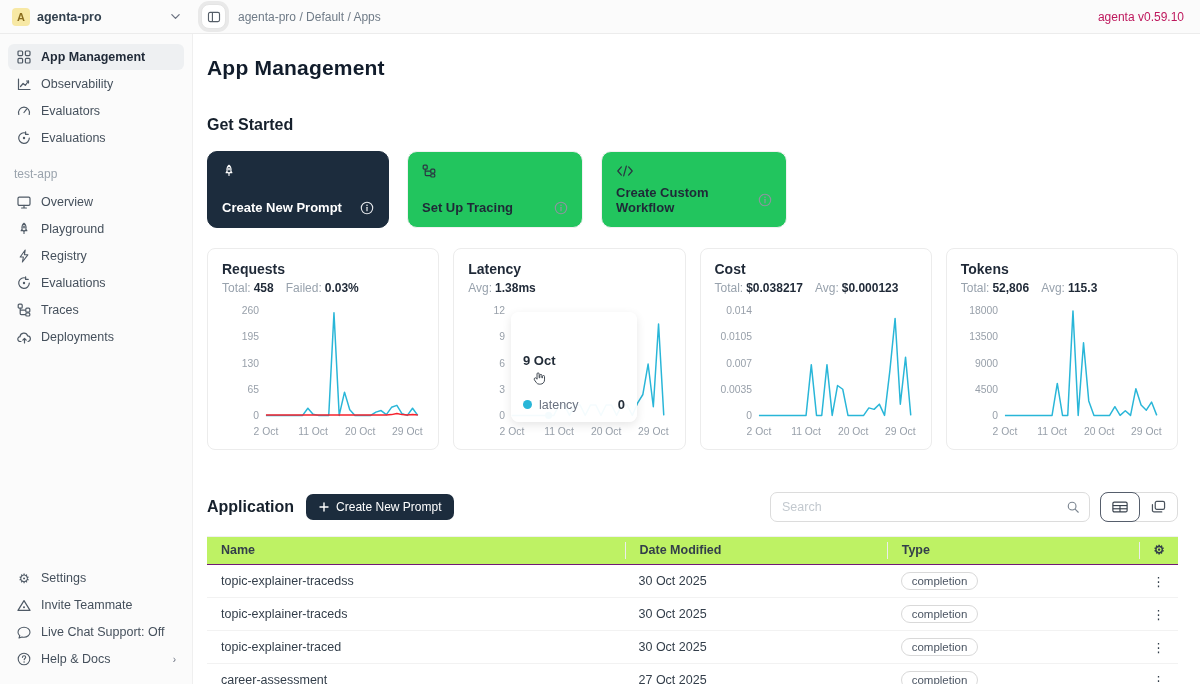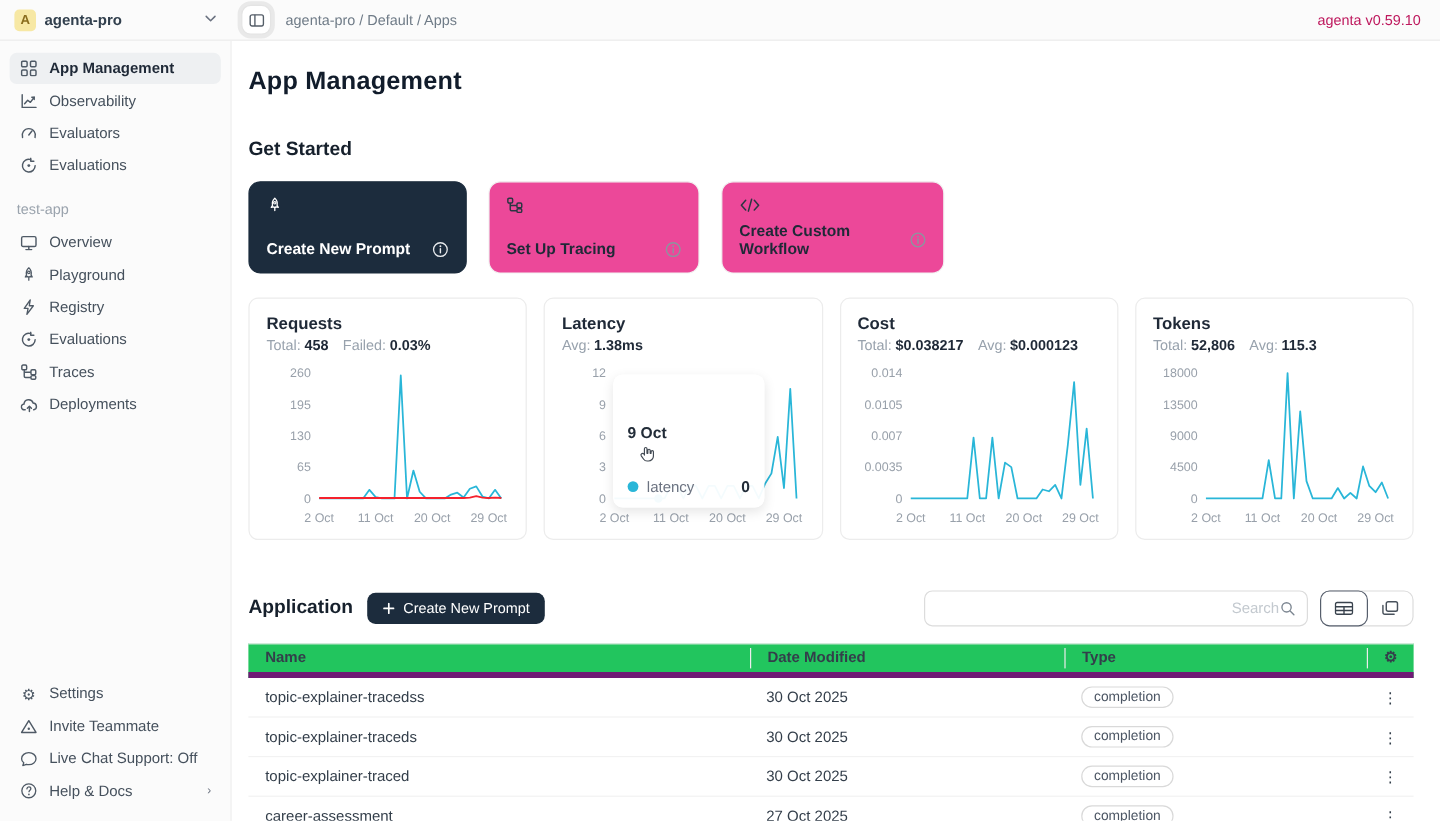--- a/index.html
+++ b/index.html
@@ -33,21 +33,21 @@
   .side-top { display:flex; flex-direction:column; gap:1px; }
 
   
   .main { margin-left:193px; padding:56px 22px 0 14px; }
   .page-title { font-size:21px; font-weight:700; color:#111c2b; letter-spacing:.2px; }
   .section-title { font-size:16px; font-weight:700; color:#16202c; margin-top:36px; }
 
   
   .gs-row { display:flex; gap:18px; margin-top:17px; }
   .gs-card { width:182px; height:77px; border-radius:10px; padding:12px 14px; display:flex;
-    flex-direction:column; justify-content:space-between; border:1px solid #f1f1f1; background:#ec4899; cursor:pointer; }
+    flex-direction:column; justify-content:space-between; border:1px solid #f1f1f1; background:#22c55e; cursor:pointer; }
   .gs-card.dark { background:#1c2c3d; border-color:#1c2c3d; color:#fff; }
   .gs-label-row { display:flex; align-items:center; justify-content:space-between; }
   .gs-label { font-size:13px; font-weight:600; color:#1f2937; }
   .gs-card.dark .gs-label { color:#fff; }
   .gs-icon { color:#2b3642; }
   .gs-card.dark .gs-icon { color:#fff; }
   .gs-info { color:#8c959f; display:flex; }
   .gs-card.dark .gs-info { color:#e6e9ec; }
 
   
@@ -69,31 +69,31 @@
   .tt-val { margin-left:auto; font-size:13px; font-weight:600; color:#222c38; }
 
   
   .app-head { display:flex; align-items:center; margin-top:42px; }
   .app-title { font-size:16px; font-weight:700; color:#16202c; }
   .create-btn { margin-left:12px; height:26px; background:#1c2c3d; color:#fff; border:none; border-radius:7px;
     display:flex; align-items:center; gap:7px; padding:0 13px; font-size:12px; font-family:inherit; cursor:pointer; }
   .head-right { margin-left:auto; display:flex; align-items:center; gap:10px; }
   .search-box { width:320px; height:30px; border:1px solid #dcdcdc; border-radius:7px; background:#fff;
     display:flex; align-items:center; padding:0 9px 0 11px; }
-  .search-box input { flex:1; border:none; outline:none; font-size:12.5px; color:#374151; background:transparent; font-family:inherit;text-align:right; }
+  .search-box input { flex:1; border:none; outline:none; font-size:12.5px; color:#374151; background:transparent; font-family:inherit; }
   .search-box input::placeholder { color:#c3c9cf; }
   .search-ic { color:#7c8691; display:flex; }
   .seg-group { height:30px; border:1px solid #dcdcdc; border-radius:8px; display:flex; background:#fff; }
   .seg { width:38px; display:flex; align-items:center; justify-content:center; color:#49525c; cursor:pointer; }
   .seg.selected { border:1.5px solid #565e6c; border-radius:8px; margin:-1px; width:40px; background:#fff; }
 
   
   .table { margin-top:14px; }
-  .t-head { display:grid; grid-template-columns:43% 27% 26% 4%; background:#22c55e;
-    border-top:1px solid #f0f0f0; border-bottom:5px solid #701a75; height:29px; align-items:center; }
+  .t-head { display:grid; grid-template-columns:43% 27% 26% 4%; background:#bef264;
+    border-top:1px solid #f0f0f0; border-bottom:1px solid #701a75; height:29px; align-items:center; }
   .t-head > div { font-size:12.5px; font-weight:700; color:#333e4a; padding-left:14px; height:17px; line-height:17px; }
   .t-head > div + div { border-left:1px solid #ececec; }
   .t-row { display:grid; grid-template-columns:43% 27% 26% 4%; height:33px; align-items:center;
     border-bottom:1px solid #f2f2f2; cursor:pointer; }
   .t-row > div { padding-left:14px; font-size:12.5px; color:#333e4a; }
   .badge { display:inline-block; border:1px solid #d9d9d9; border-radius:10px; padding:2px 10px;
     font-size:11.5px; color:#4b5563; background:#fff; }
   .kebab { color:#6b7280; font-size:13px; text-align:center; padding-left:0 !important; cursor:pointer; }
   .gearcell { color:#5b6570; text-align:center; padding-left:0 !important; font-size:13px; }
 </style>

